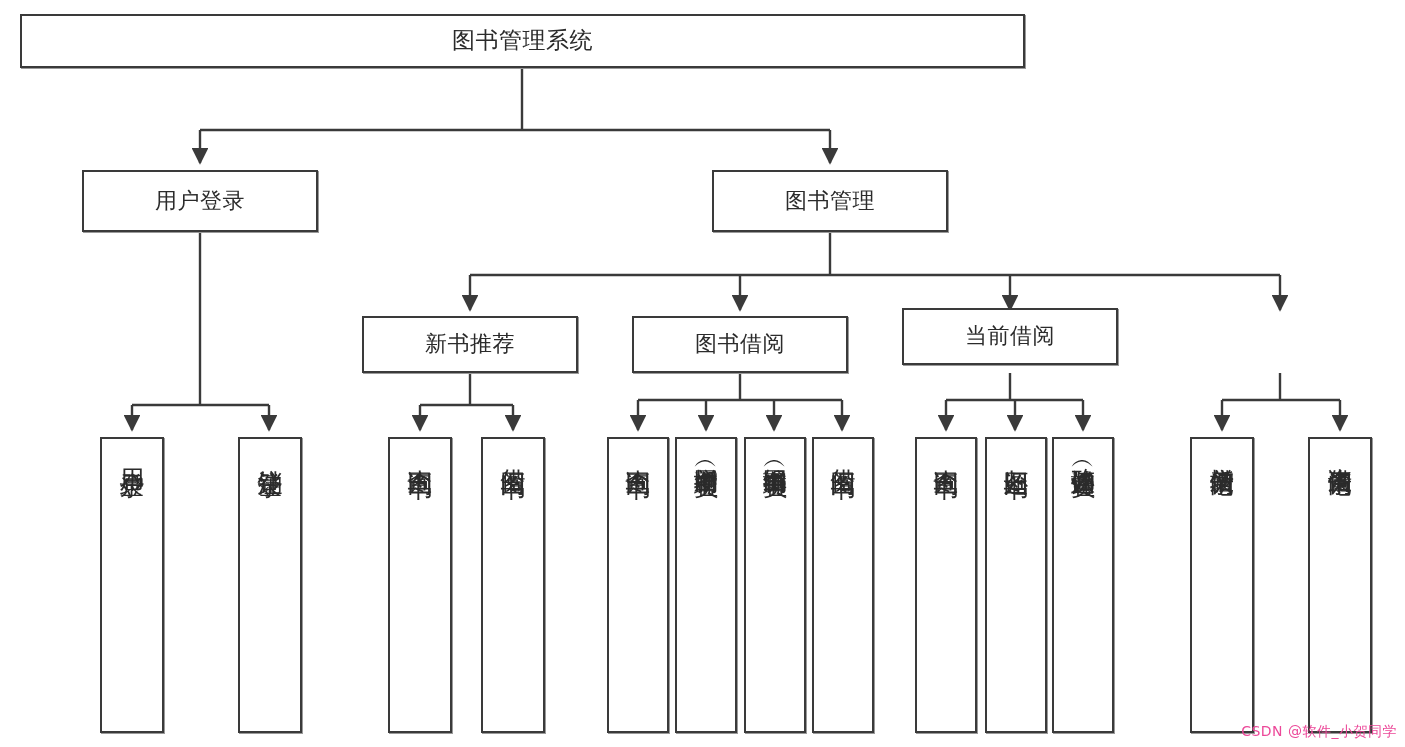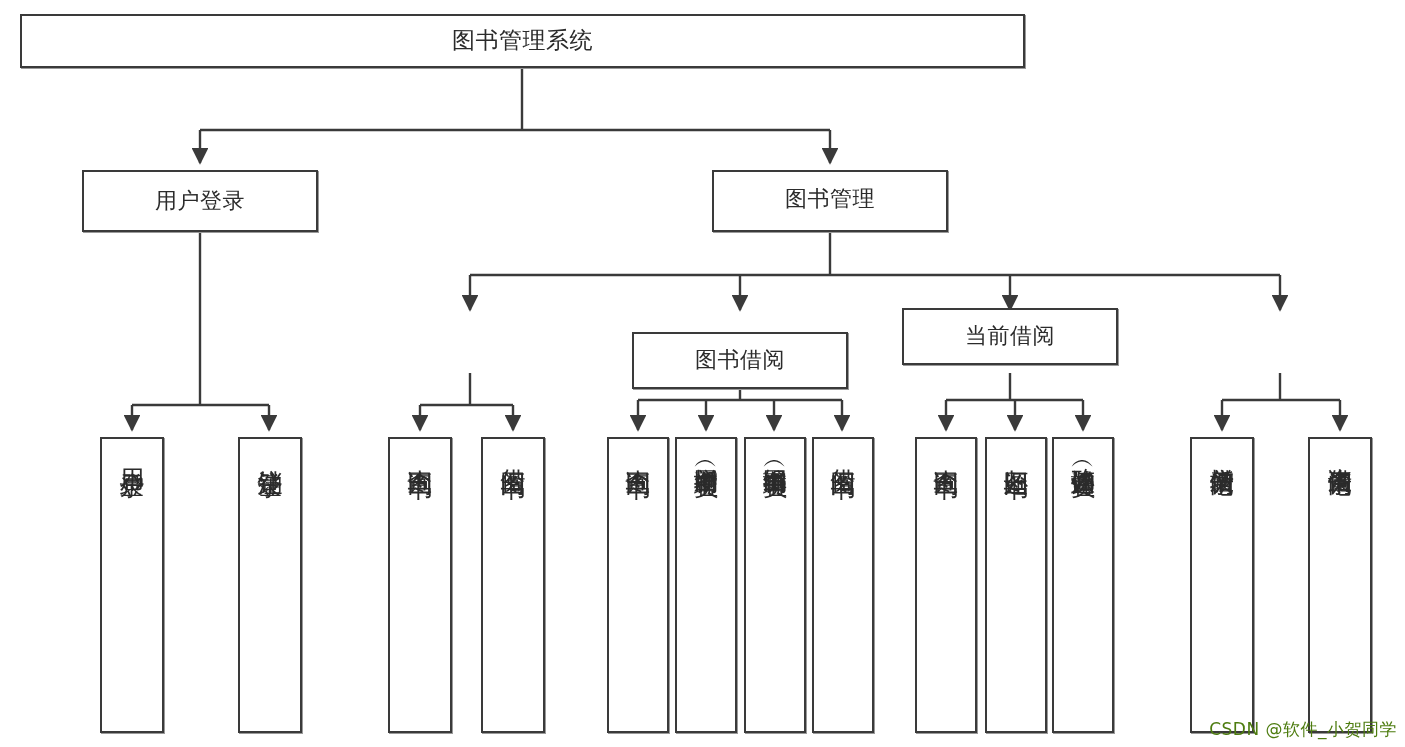--- a/index.html
+++ b/index.html
@@ -66,22 +66,22 @@
     white-space: nowrap;
   }
   .node.vert.tall .node-label {
     font-size: 24px;
     letter-spacing: 1px;
   }
   #watermark {
     position: absolute;
     right: 8px;
     bottom: 6px;
-    font-size: 17px;
-    color: #4d7c0f;
+    font-size: 14px;
+    color: #ec4899;
     white-space: nowrap;
     letter-spacing: 0.5px;
   }
 </style>
 </head>
 <body>
 
 <div id="diagram-root">
 
   <svg id="edge-layer" viewBox="0 0 1405 747" xmlns="http://www.w3.org/2000/svg">
@@ -134,25 +134,28 @@
     </g>
   </svg>
 
   <div class="node horiz root" style="left:20px; top:14px; width:1005px; height:54px;">
     <span class="node-label">图书管理系统</span>
   </div>
 
   <div class="node horiz" style="left:82px; top:170px; width:236px; height:62px;">
     <span class="node-label">用户登录</span>
   </div>
-  <div class="node horiz" style="left:712px; top:170px; width:236px; height:62px;font-family:Liberation Mono, monospace;">
+  <div class="node horiz" style="left:712px; top:170px; width:236px; height:62px;">
     <span class="node-label">图书管理</span>
   </div>
 
-  <div class="node horiz" style="left:632px; top:332px; width:216px; height:57px;font-family:Liberation Serif, serif;">
+  <div class="node horiz" style="left:362px; top:316px; width:216px; height:57px;">
+    <span class="node-label">新书推荐</span>
+  </div>
+  <div class="node horiz" style="left:632px; top:316px; width:216px; height:57px;font-family:Liberation Serif, serif;">
     <span class="node-label">图书借阅</span>
   </div>
   <div class="node horiz" style="left:902px; top:308px; width:216px; height:57px;">
     <span class="node-label">当前借阅</span>
   </div>
 
   <div class="node vert" style="left:100px; top:437px; width:64px; height:296px;">
     <span class="node-label">用户登录</span>
   </div>
   <div class="node vert" style="left:238px; top:437px; width:64px; height:296px;">

